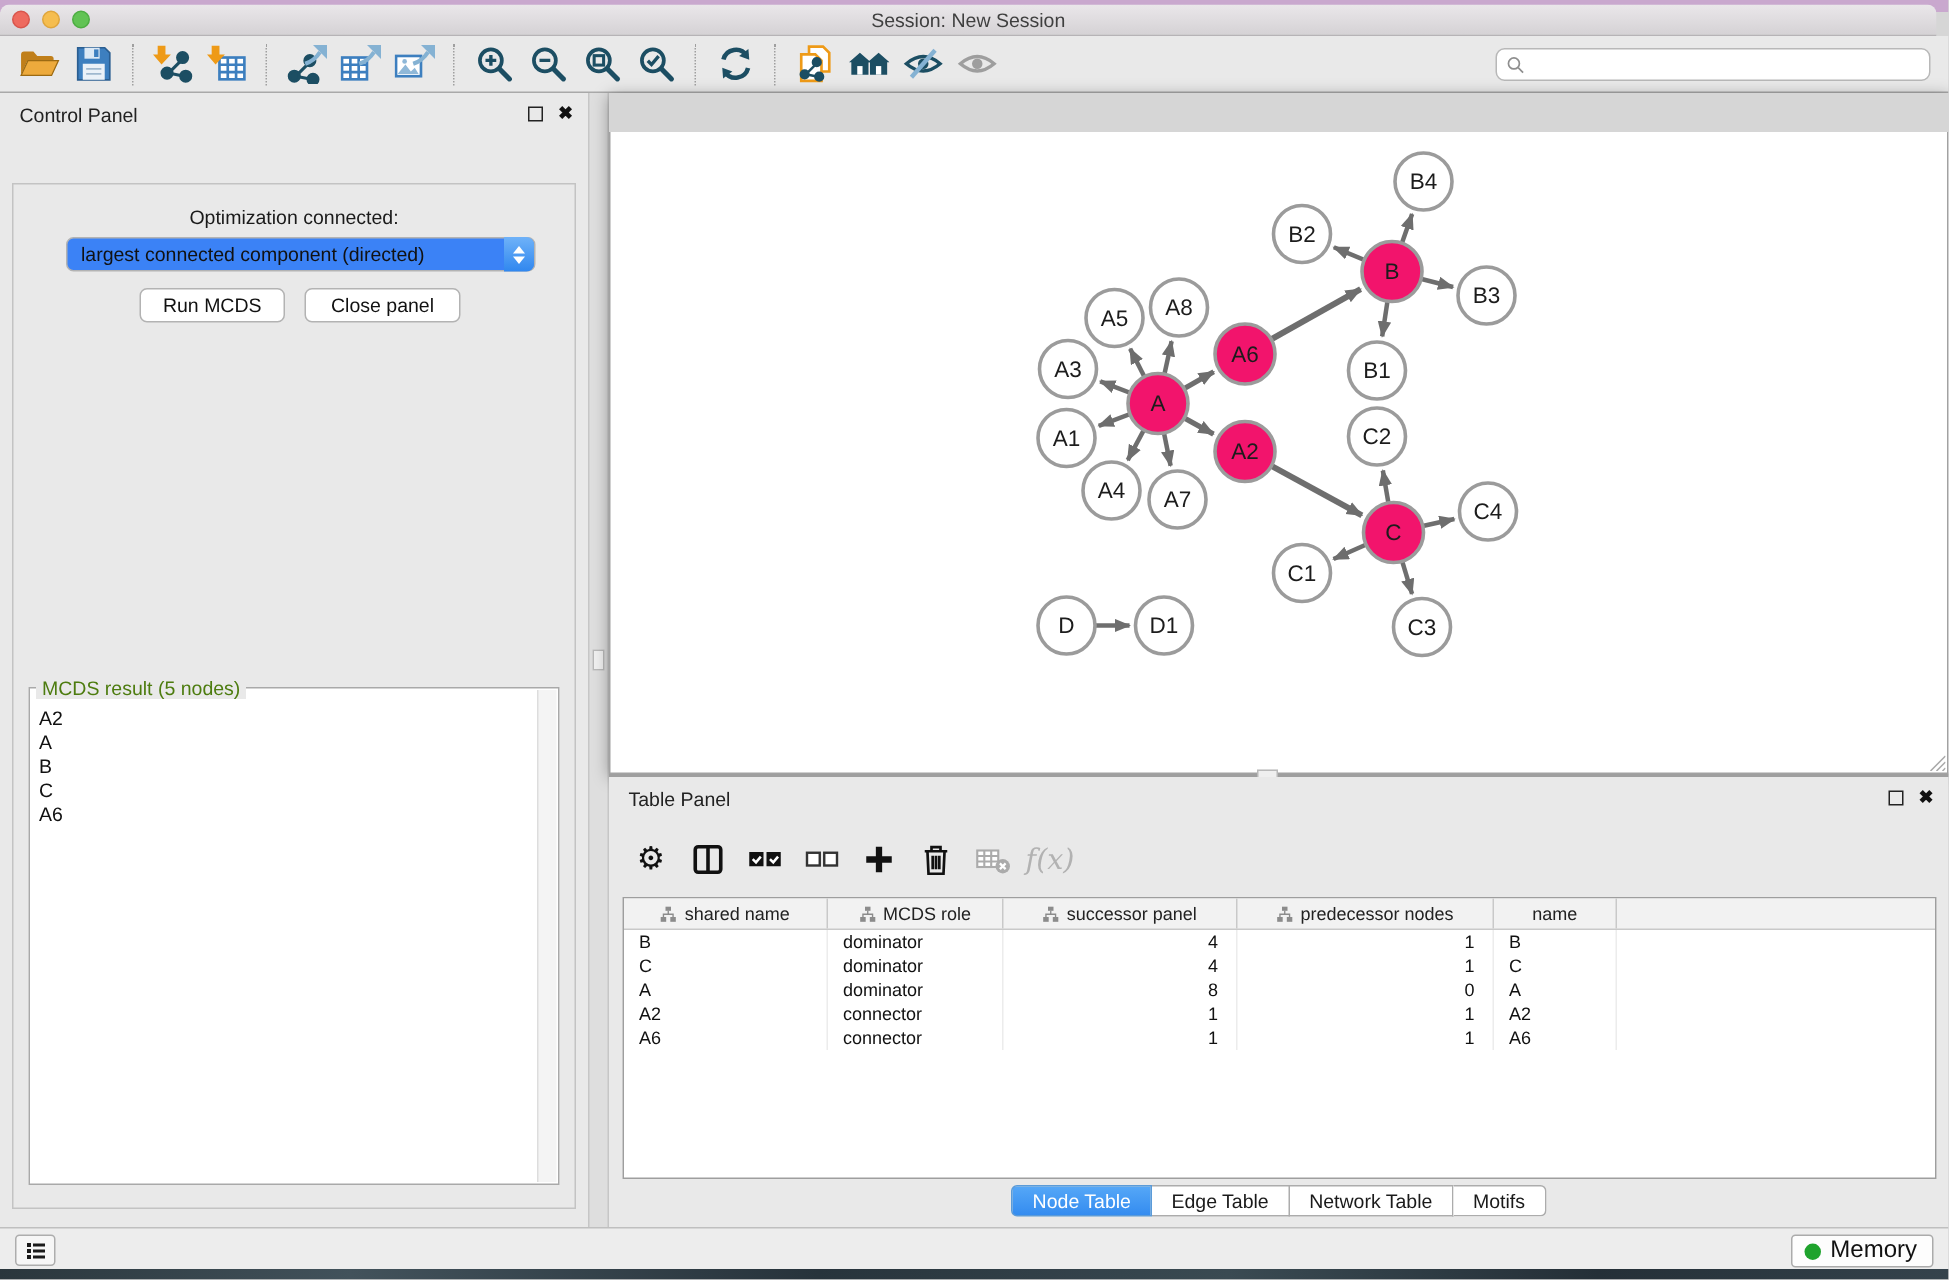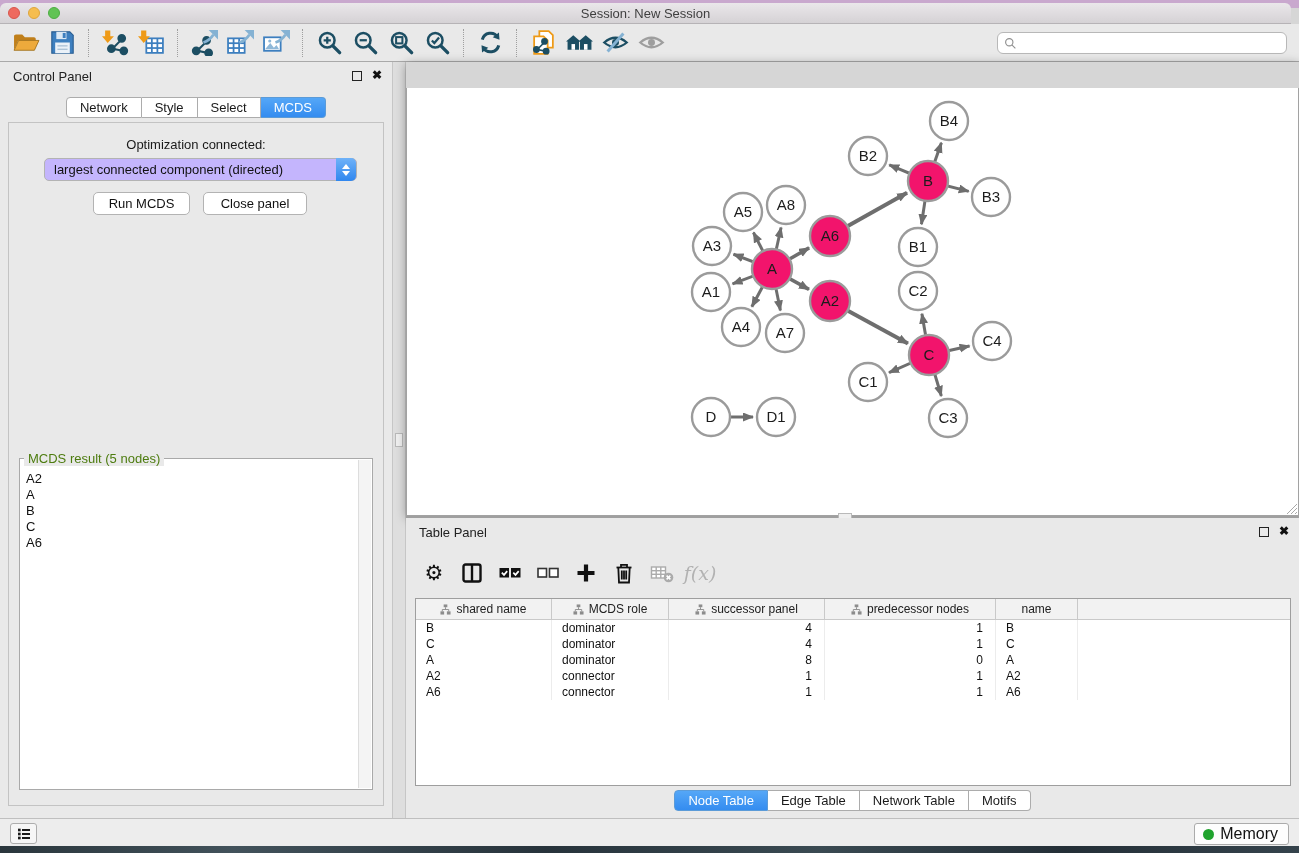--- a/index.html
+++ b/index.html
@@ -44,21 +44,21 @@
   .seg-tabs { display:flex; justify-content:center; }
   .seg { border:1px solid #ACACAC; border-left:none; background:#fff; font-size:13px; color:#1A1A1A;
     height:21px; line-height:19px; padding:0 13px; }
   .seg:first-child { border-left:1px solid #ACACAC; border-radius:4px 0 0 4px; }
   .seg:last-child { border-radius:0 4px 4px 0; }
   .seg.active { background:linear-gradient(#55A7F7,#348CF0); color:#fff; border-color:#5B9BD8; }
 
   .cp-tabs { position:absolute; left:0; top:35px; width:100%; }
   .cp-body { position:absolute; left:8px; right:8px; top:60px; bottom:12px; border:1px solid #C3C3C3; }
   .opt-label { position:absolute; top:14px; left:0; right:0; text-align:center; font-size:13px; color:#1A1A1A; }
-  .criterion { position:absolute; left:35px; top:35px; width:313px; height:23px; background:#c4b5fd;
+  .criterion { position:absolute; left:35px; top:35px; width:313px; height:23px; background:#3b82f6;
     border:1px solid #B3B3B3; border-radius:5px; font-size:13px; color:#111; line-height:21px; padding-left:9px; }
   .criterion .stepper { position:absolute; right:0; top:-1px; width:20px; height:23px; border-radius:0 5px 5px 0;
     background:linear-gradient(#6FB2F8,#3087EF); display:flex; flex-direction:column; align-items:center; justify-content:center; gap:2px; }
   .stepper .up { width:0; height:0; border-left:4px solid transparent; border-right:4px solid transparent; border-bottom:5px solid #fff; }
   .stepper .down { width:0; height:0; border-left:4px solid transparent; border-right:4px solid transparent; border-top:5px solid #fff; }
   .cp-btn { position:absolute; top:69px; height:23px; background:#fff; border:1px solid #B3B3B3;
     border-radius:5px; font-size:13px; color:#111; font-family:"Liberation Sans",sans-serif; }
   .cp-btn.run { left:84px; width:97px; }
   .cp-btn.closep { left:194px; width:104px; }
 
@@ -339,26 +339,20 @@
     <input type="text" value="" style="">
   </div>
 </div>
 
 <div class="control-panel">
   <div class="panel-head">
     <span class="ph-title">Control Panel</span>
     <span class="ph-float"></span>
     <span class="ph-close">✖</span>
   </div>
-  <div class="cp-tabs seg-tabs">
-      <div class="seg">Network</div>
-      <div class="seg">Style</div>
-      <div class="seg">Select</div>
-      <div class="seg active">MCDS</div>
-    </div>
   <div class="cp-body">
     <div class="opt-label">Optimization connected:</div>
     <div class="criterion">
       <span>largest connected component (directed)</span>
       <span class="stepper">
           <span class="up"></span>
           <span class="down"></span>
         </span>
     </div>
     <button class="cp-btn run">Run MCDS</button>

